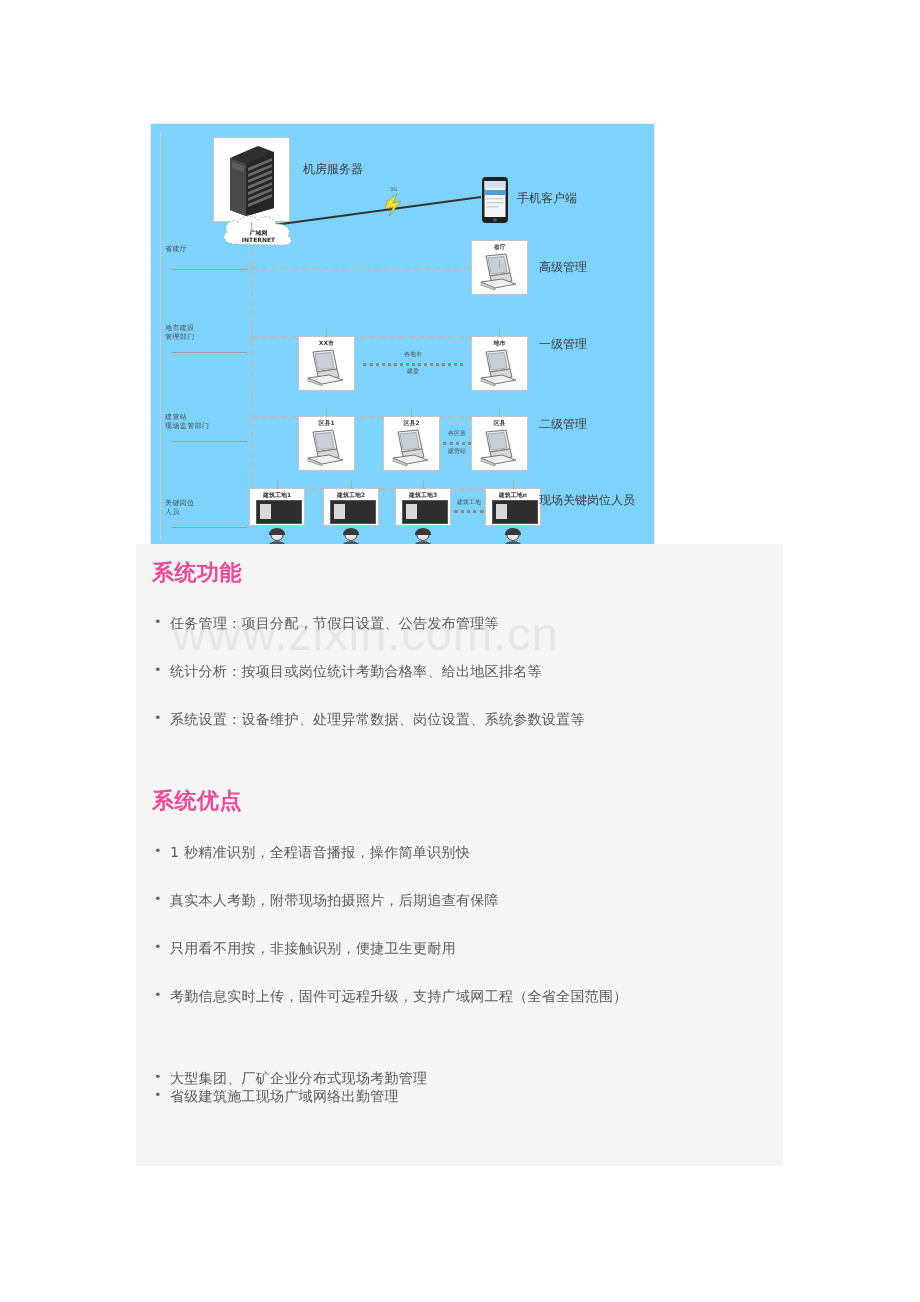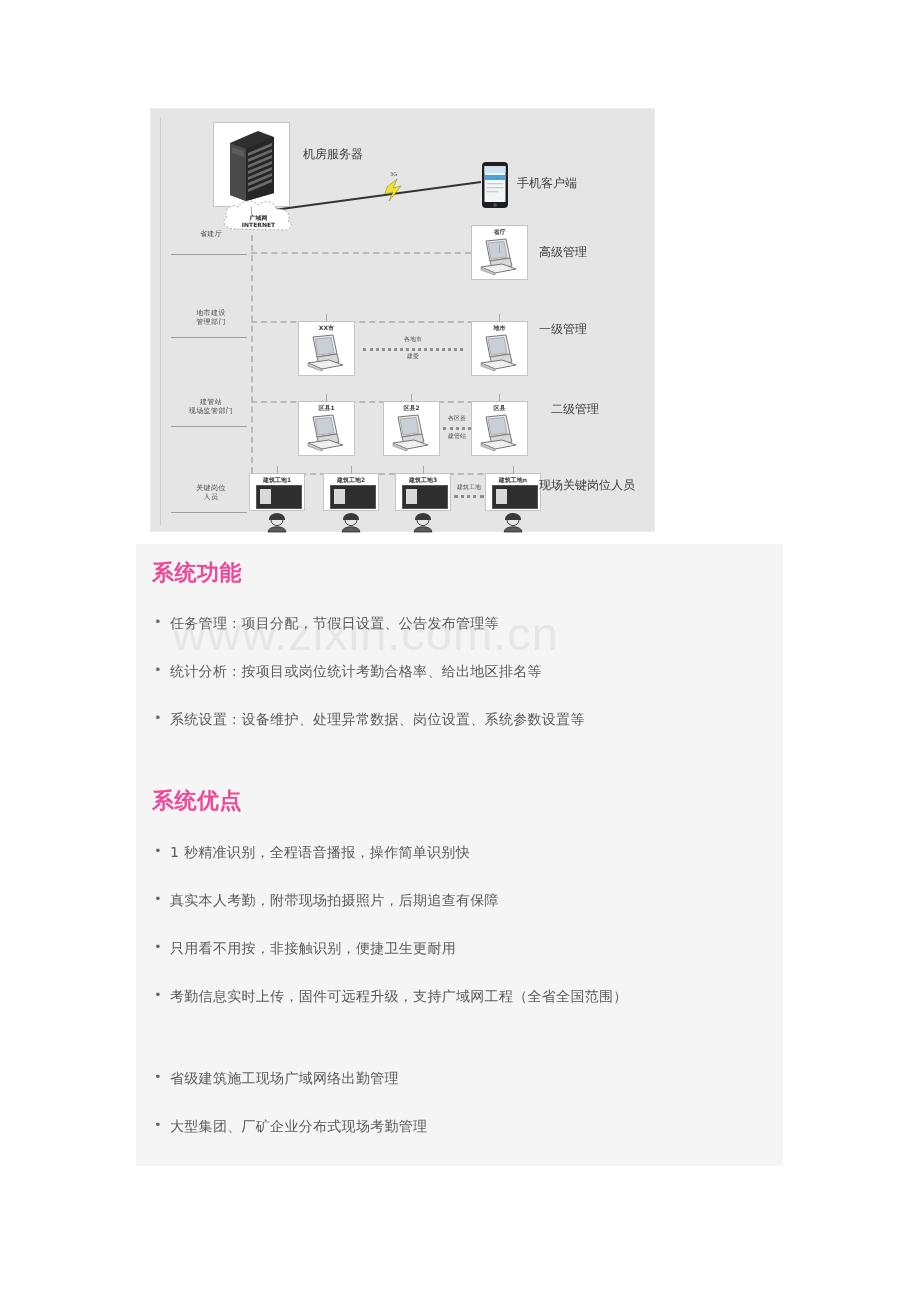--- a/index.html
+++ b/index.html
@@ -4,28 +4,28 @@
 <style>
   html,body{margin:0;padding:0;}
   body{
     width:920px;height:1302px;background:#ffffff;
     font-family:"Liberation Sans","DejaVu Sans",sans-serif;
     overflow:hidden;position:relative;
   }
 
   
   .figure{
-    position:absolute;left:150px;top:108px;width:505px;height:424px;
-    background:#e5e5e5;border:1px solid #ededed;box-sizing:border-box;
+    position:absolute;left:150px;top:123px;width:505px;height:424px;
+    background:#7dd3fc;border:1px solid #ededed;box-sizing:border-box;
   }
   .fig-inner{position:absolute;inset:0;}
   .vrule{position:absolute;left:9px;top:8px;width:1px;height:408px;background:#c9c9c9;}
 
   .lane-label{
-    position:absolute;width:92px;text-align:center;
+    position:absolute;width:92px;text-align:left;
     font-size:7px;line-height:9px;color:#4a4a4a;
     font-family:"DejaVu Sans",sans-serif;letter-spacing:.4px;
   }
   .lane-rule{position:absolute;width:76px;height:1px;background:#9e9e9e;left:20px;}
 
   .nodebox{
     position:absolute;border:1px solid #c4c4c4;background:#fff;box-sizing:border-box;
   }
   .nodebox .cap{
     position:absolute;left:0;right:0;top:2px;text-align:center;
@@ -315,21 +315,21 @@
         <path d="M4,6 A8,6 0 0 1 20,6 L20,7 L4,7 Z" fill="#3a3a3a"></path>
         <path d="M3,19 C3,12 21,12 21,19 Z" fill="#5a5a5a" stroke="#333" stroke-width=".8"></path>
       </svg>
     </div>
 
     <div class="dotline" style="left:303px;top:386px;width:30px;"></div>
     <div class="dotcap" style="left:290px;top:374px;width:56px;">建筑工地</div>
 
     <div class="right-label" style="left:388px;top:135px;">高级管理</div>
     <div class="right-label" style="left:388px;top:212px;">一级管理</div>
-    <div class="right-label" style="left:388px;top:292px;margin-left:12px;">二级管理</div>
+    <div class="right-label" style="left:388px;top:292px;">二级管理</div>
     <div class="right-label" style="left:388px;top:368px;">现场关键岗位人员</div>
 
   </div>
 </div>
 
 <div class="content"></div>
 
 <div class="watermark">www.zixin.com.cn</div>
 
 <div style="position:absolute;left:136px;top:558px;width:647px;">
@@ -360,20 +360,20 @@
       <span>只用看不用按，非接触识别，便捷卫生更耐用</span>
     </li>
     <li>
       <span>考勤信息实时上传，固件可远程升级，支持广域网工程（全省全国范围）</span>
     </li>
   </ul>
 </div>
 
 <div style="position:absolute;left:136px;top:1042px;width:647px;">
   <ul class="bullets" style="margin-top:27px;">
-    <li style="margin-bottom:30px;">
-      <span>省级建筑施工现场广域网络出勤管理</span>
-    </li>
     <li>
       <span>大型集团、厂矿企业分布式现场考勤管理</span>
     </li>
+    <li style="margin-bottom:30px;">
+      <span>省级建筑施工现场广域网络出勤管理</span>
+    </li>
   </ul>
 </div>
 
 </body></html>

